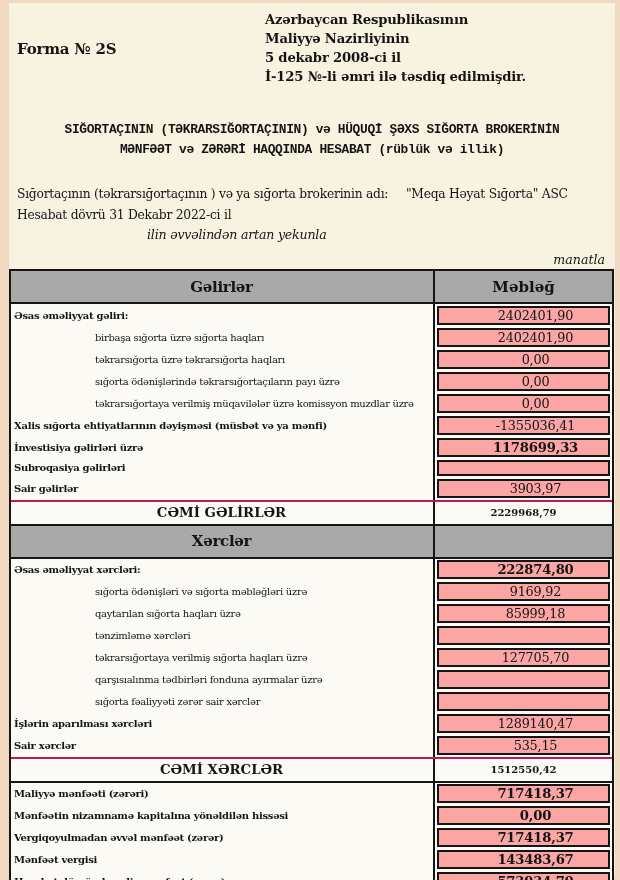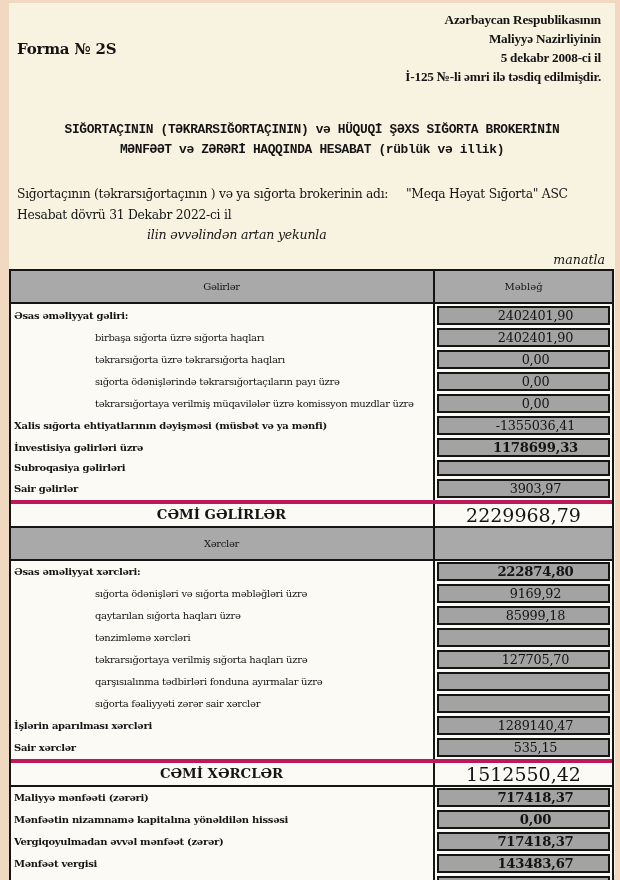--- a/index.html
+++ b/index.html
@@ -10,66 +10,66 @@
     color:#141414;
   }
   .page {
     position:absolute; left:9px; top:3px; right:5px; bottom:5px;
     background:#f8f3e1;
   }
   
   .toprow { display:flex; padding-top:7px; }
   .form-label { font-size:15px; font-weight:bold; margin:30px 0 0 8px; letter-spacing:-0.2px; }
   .approval {
-    margin-left:auto; margin-right:14px; width:336px; text-align:right;
-    font-weight:bold; font-size:13.2px; line-height:19px; letter-spacing:-0.2px;font-family:Liberation Serif, serif;
+    margin-left:auto; margin-right:14px; width:336px; text-align:left;
+    font-weight:bold; font-size:13.2px; line-height:19px; letter-spacing:-0.2px;
   }
   
   .title {
     text-align:center; font-weight:bold; font-size:12.9px;
     margin-top:34px; line-height:20px; letter-spacing:-0.35px;font-family:Liberation Mono, monospace;
   }
   
   .info { margin:24px 0 0 8px; font-size:12.3px; letter-spacing:-0.25px; line-height:21px; }
   .org-name { margin-left:14px; }
   .period-value { }
   .cumnote { font-style:italic; font-size:12.6px; margin:1px 0 0 138px; letter-spacing:-0.2px; }
   .manat { text-align:right; font-style:italic; font-size:12.6px; margin:10px 10px 2px 0; }
   
   .rtable { margin:0 1px 0 0; border:2px solid #151515; background:#fbfaf5; }
   .thead { display:flex; background:#a9a9a9; border-bottom:2px solid #151515; height:31px; }
   .thead .lcell, .vhead {
     display:flex; align-items:center; justify-content:center;
-    font-weight:normal; font-size:10px;
+    font-weight:bold; font-size:15px;
   }
   .vhead { flex:1; }
   .lcell {
     width:424px; border-right:2px solid #151515; box-sizing:border-box;
     display:flex; align-items:center;
     font-size:10px; letter-spacing:-0.3px; padding:1px 4px 1px 3px;
   }
   .lcell.indent { padding-left:84px; }
   .lcell.b { font-weight:bold; }
   .trow { display:flex; min-height:19.5px; }
   .expense-sec .trow { min-height:22px; }
   .vcell { flex:1; display:flex; padding:1.5px 2px; box-sizing:border-box; }
   .vbox {
-    flex:1; border:2px solid #151515; background:#a3a3a3;
+    flex:1; border:2px solid #151515; background:#fca5a5;
     display:flex; align-items:center; justify-content:center;
     font-size:12.8px; letter-spacing:-0.2px;padding-left:24px;
   }
   .vbox.b { font-weight:bold; font-size:13.2px; }
   .totrow {
-    display:flex; border-top:4px solid #be185d; border-bottom:2px solid #151515;
+    display:flex; border-top:2px solid #be185d; border-bottom:2px solid #151515;
     min-height:22px;
   }
   .totrow .lcell { justify-content:center; font-weight:bold; font-size:13.3px; letter-spacing:0; }
   .vtot {
     flex:1; display:flex; align-items:center; justify-content:center;
-    font-weight:normal; font-size:19px;
+    font-weight:bold; font-size:10px;
   }
 </style>
 </head>
 <body>
 
 <div class="page">
 
   <div class="toprow">
     <div class="form-label">Forma № 2S</div>
     <div class="approval">

